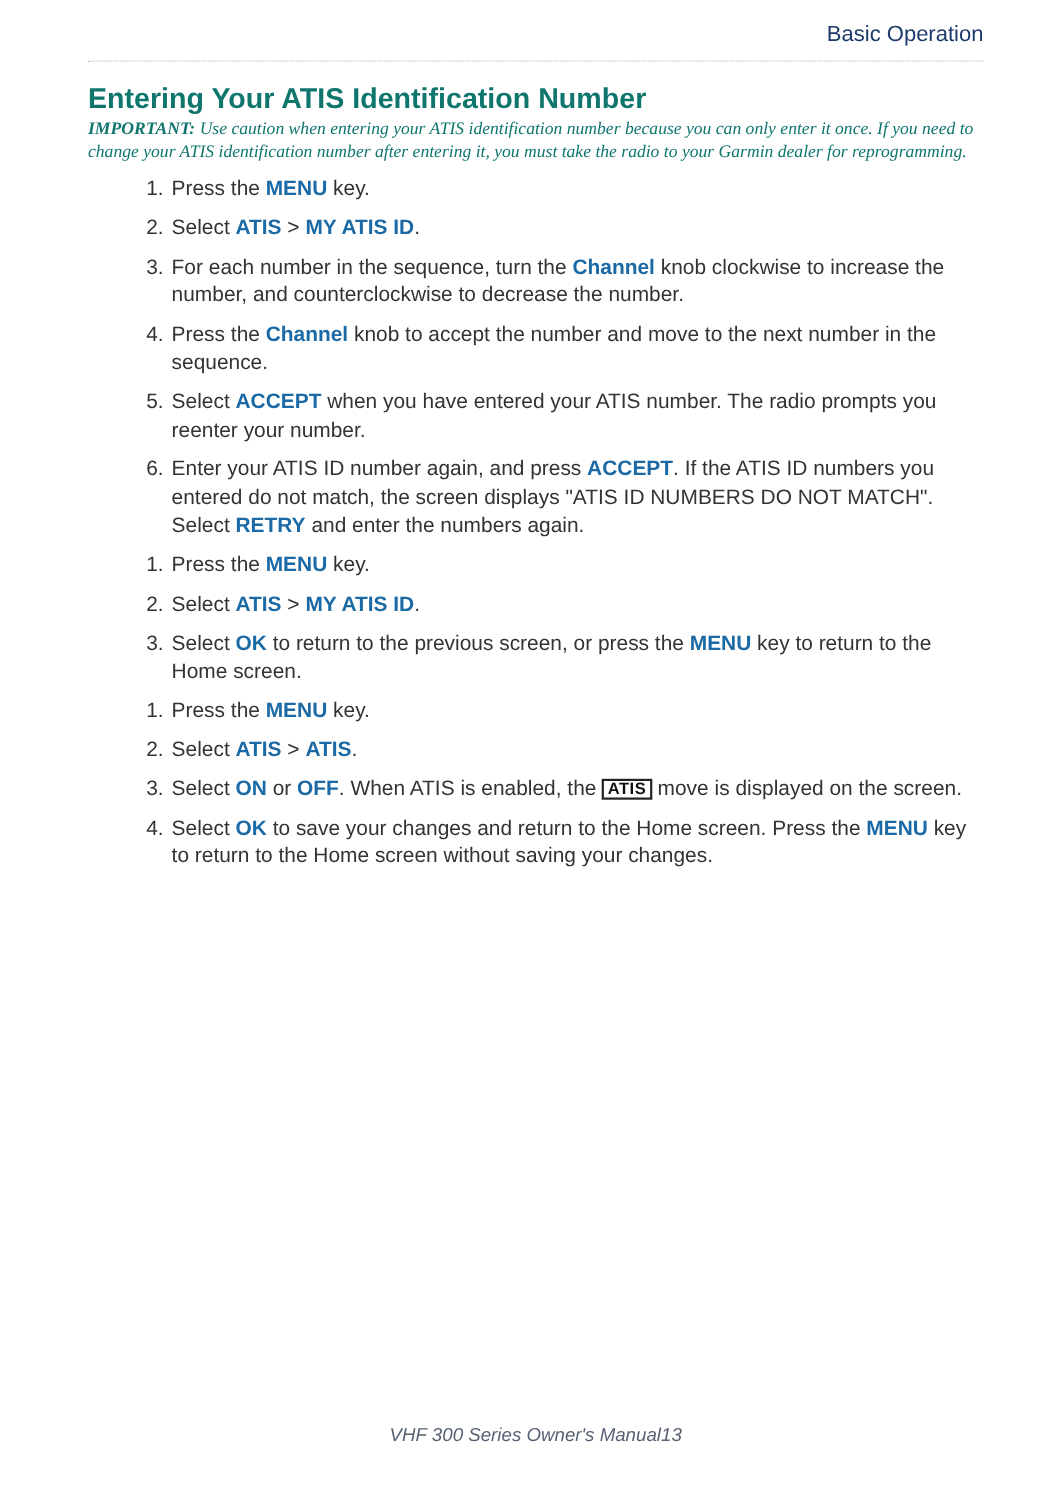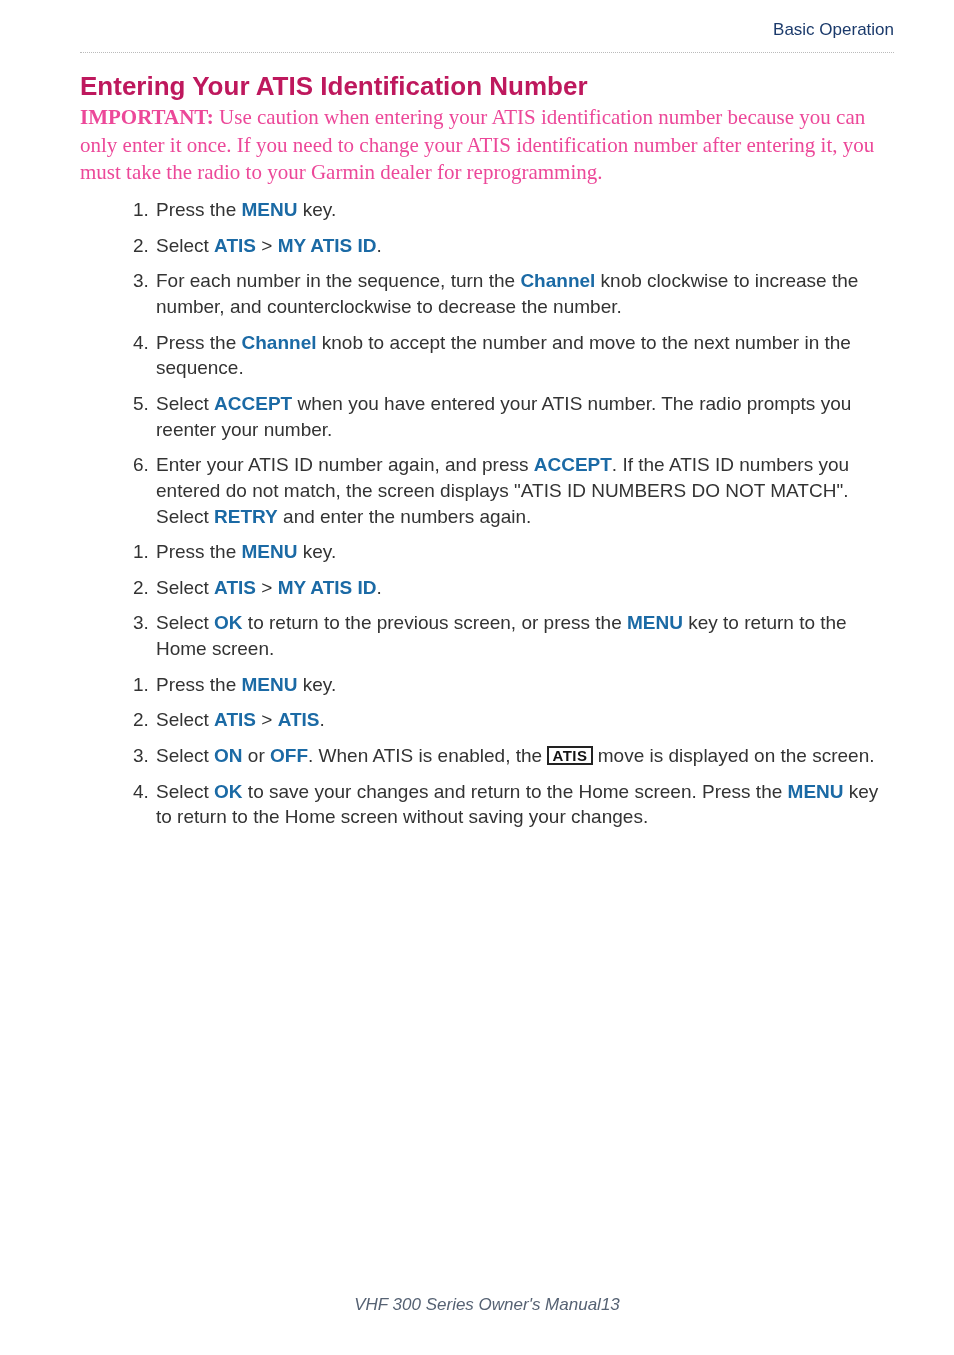--- a/index.html
+++ b/index.html
@@ -18,37 +18,38 @@
     height: 1355px;
     padding: 20px 60px 40px 80px;
   }
   .header-line {
     border-top: 1px dotted #bbbbbb;
     margin-top: 10px;
   }
   .header-text {
     text-align: right;
     color: #1b3a6b;
-    font-size: 17px;
+    font-size: 20px;
     padding-bottom: 2px;
   }
   .section-title {
     font-family: Arial, Helvetica, sans-serif;
     font-weight: bold;
     font-size: 26px;
-    color: #be185d;
+    color: #0f766e;
     margin-top: 18px;
     margin-bottom: 2px;
   }
   .body-serif {
     font-family: Georgia, 'Times New Roman', serif;
-    font-size: 21px;
-    color: #ec4899;
+    font-size: 16px;
+    color: #0f766e;
     line-height: 1.32;
     margin: 0 0 10px 0;
+    font-style: italic;
   }
   .body-serif .important {
     font-weight: bold;
   }
   ol.steps {
     list-style: decimal;
     margin: 0 0 10px 0;
     padding-left: 26px;
     font-size: 19px;
     color: #333333;

